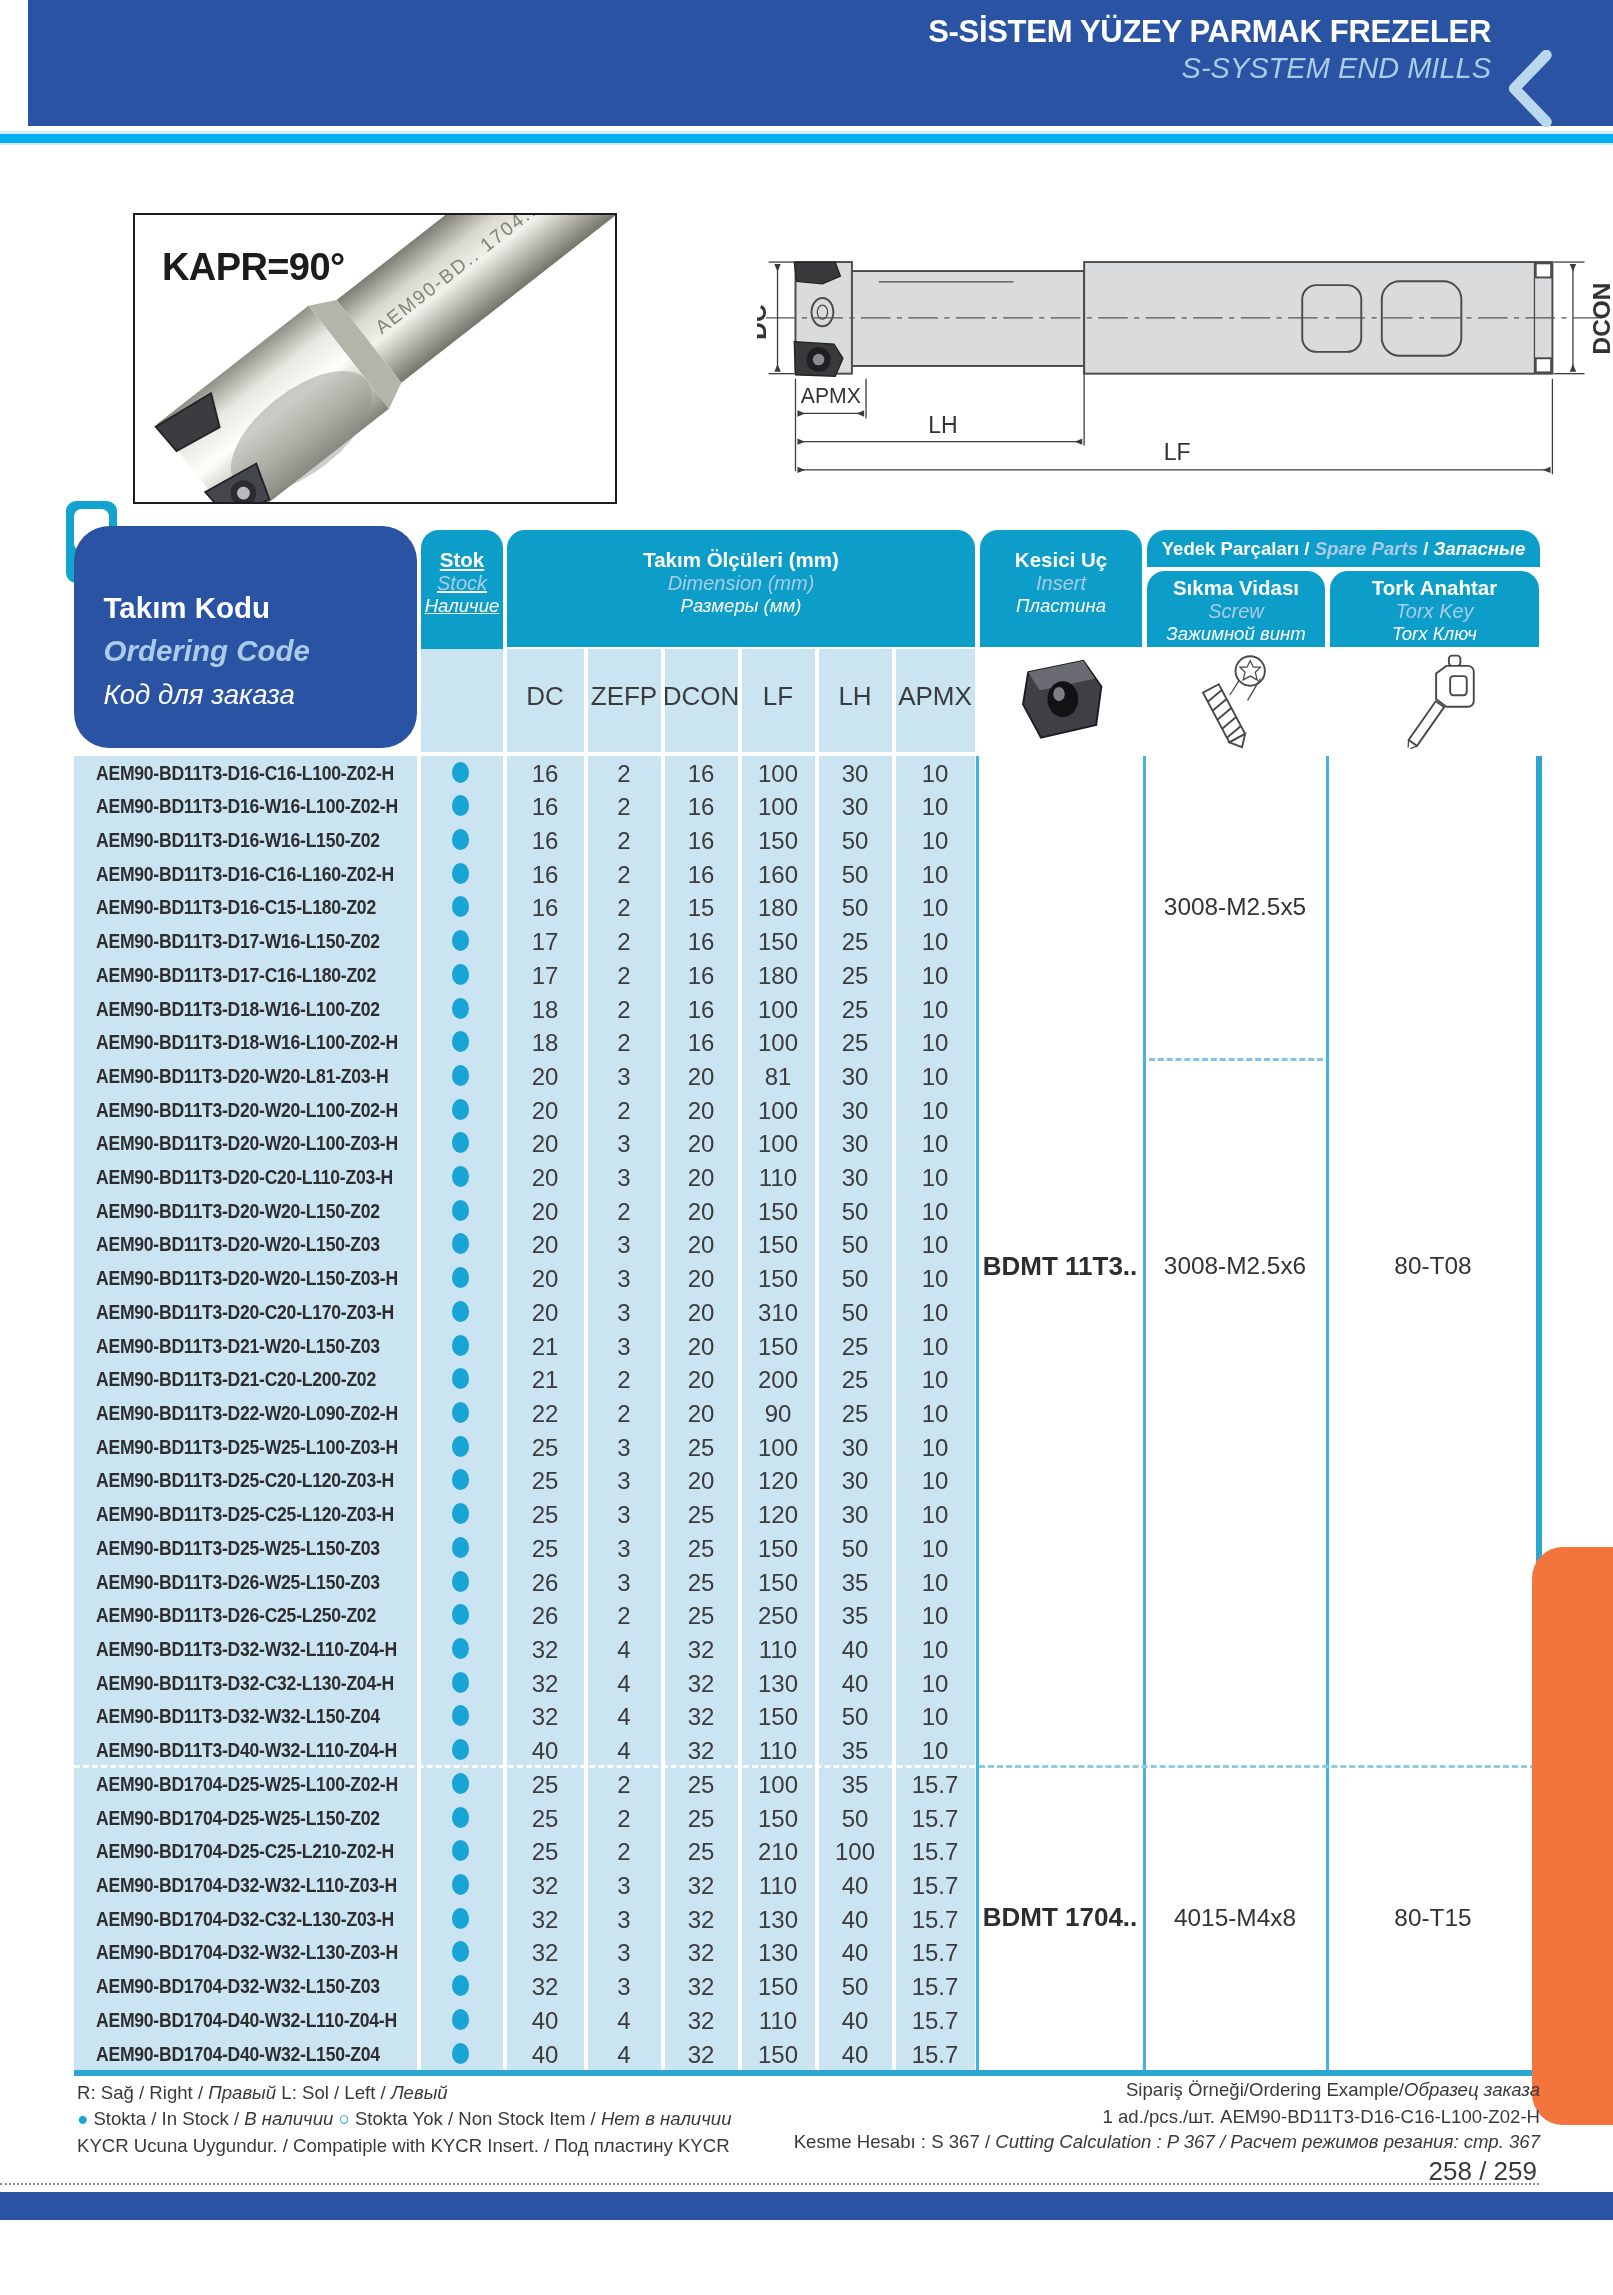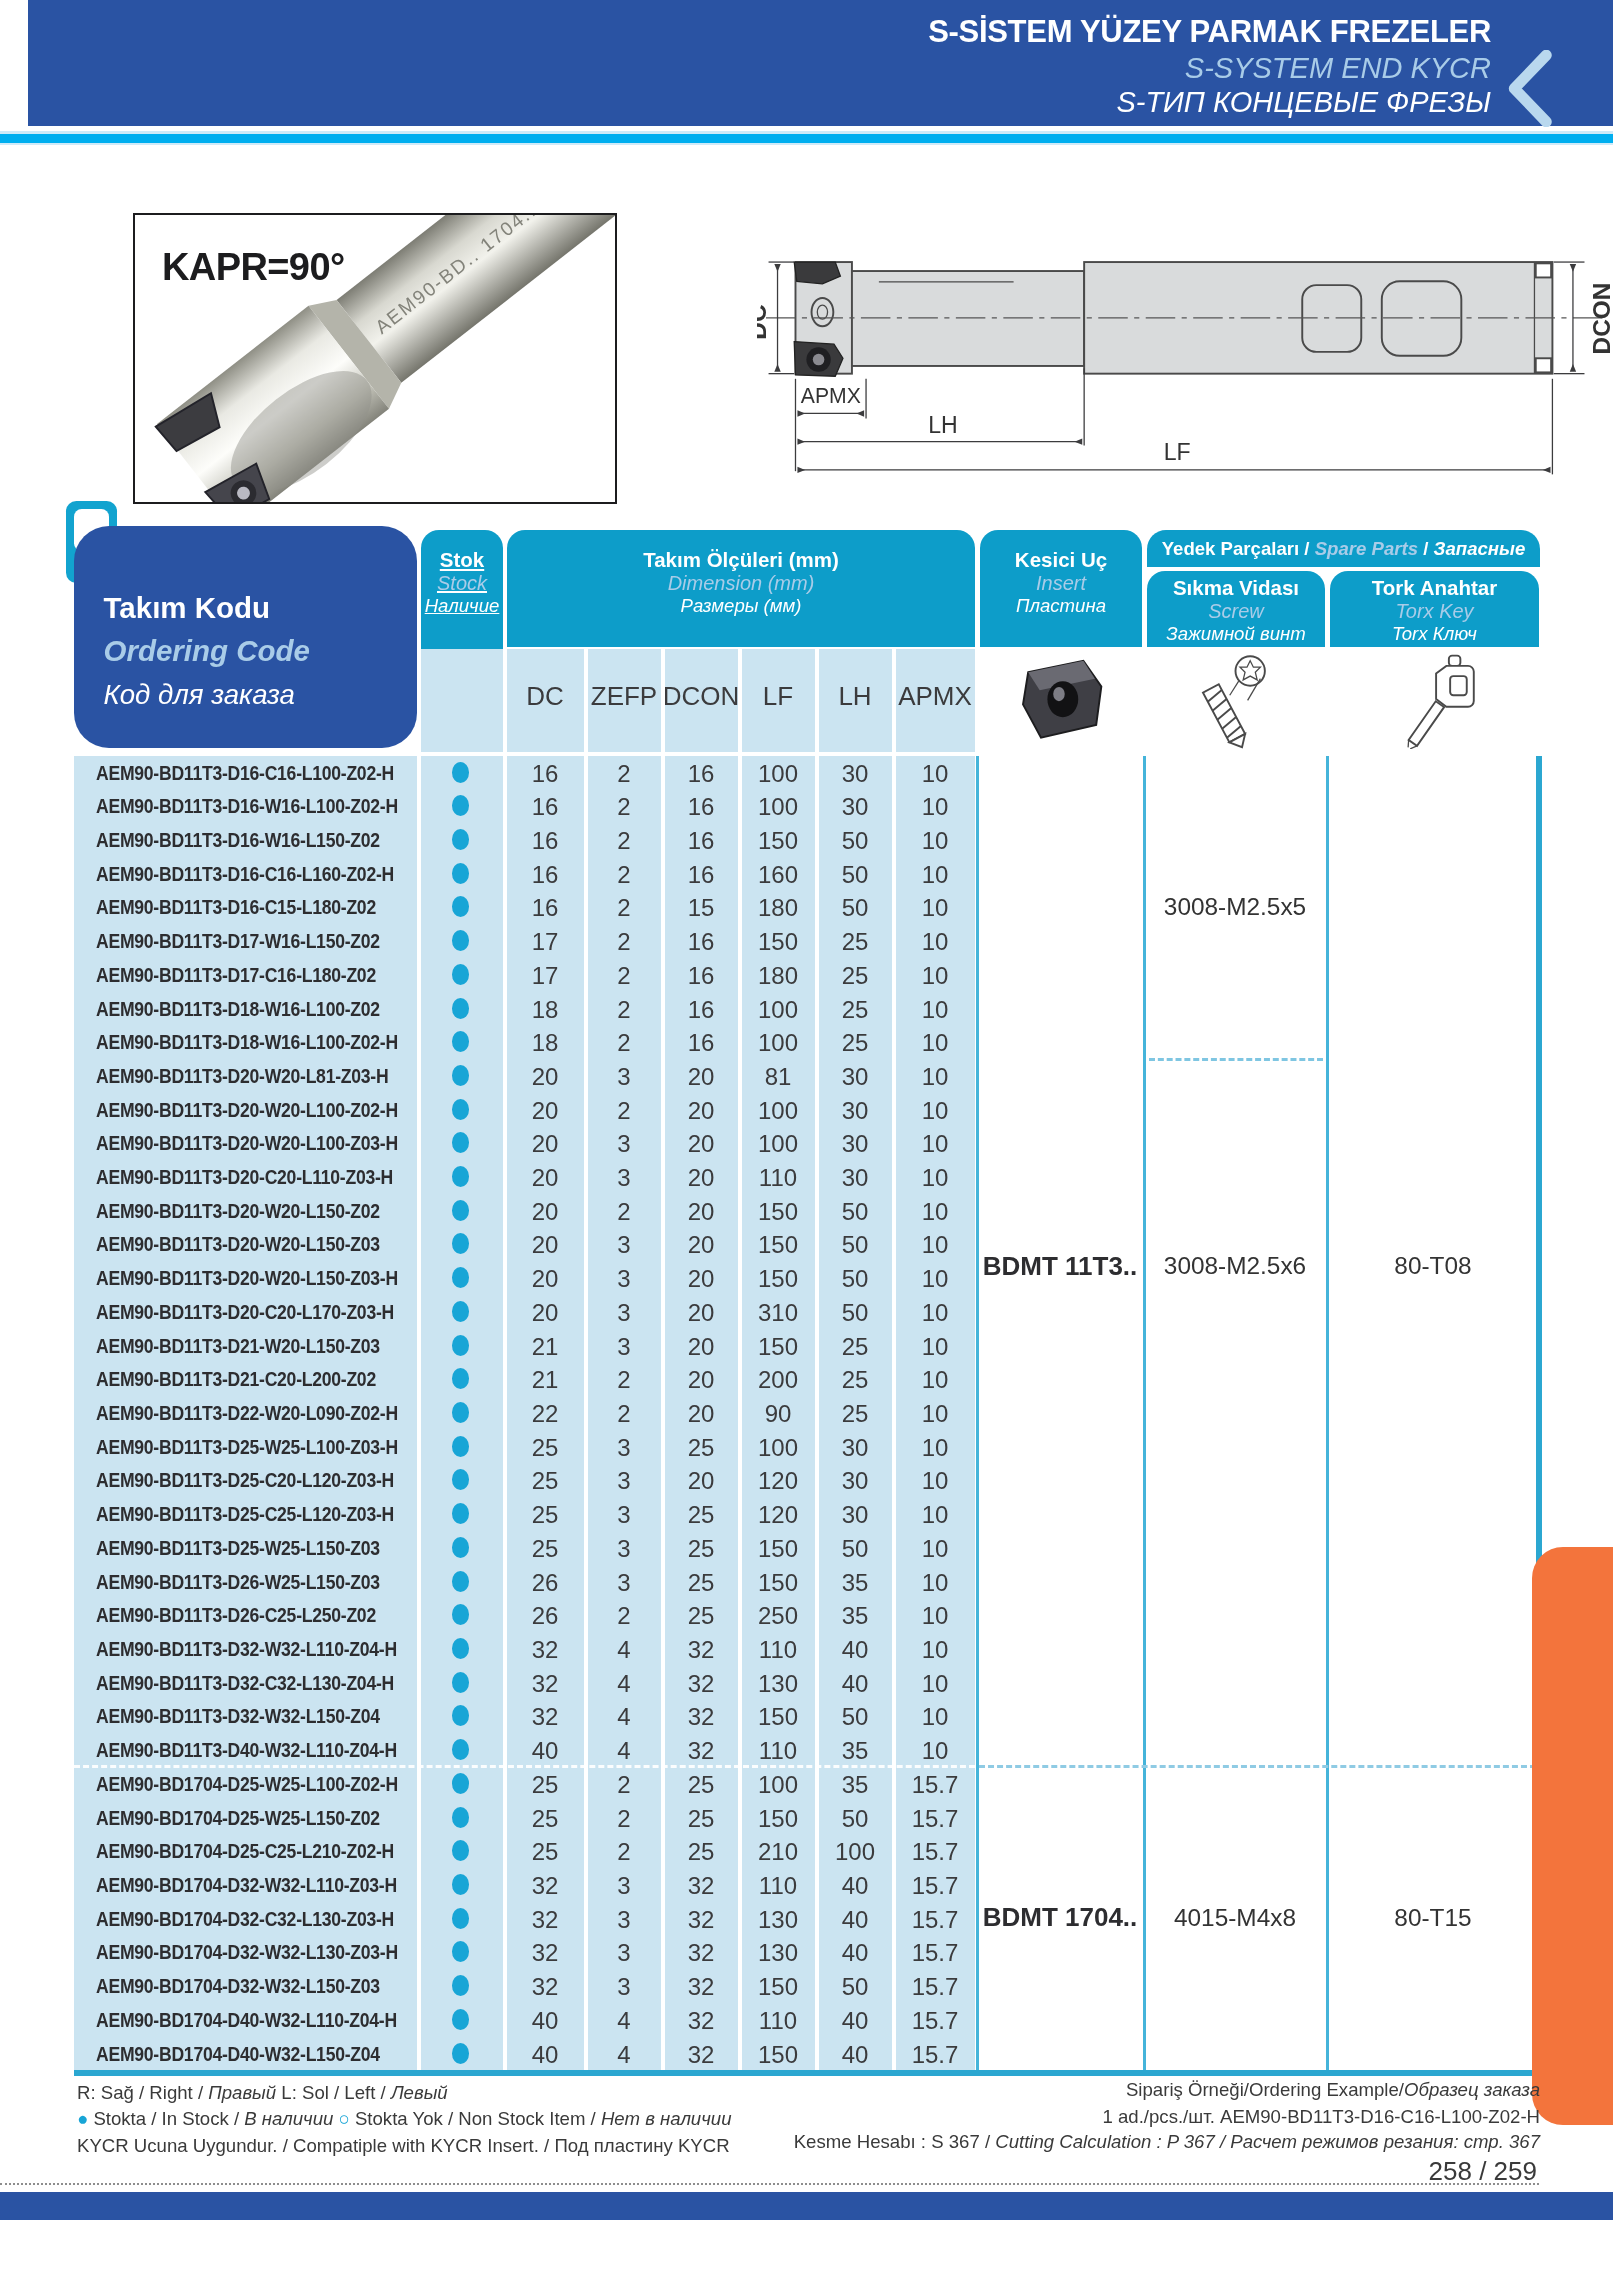--- a/index.html
+++ b/index.html
@@ -53,22 +53,21 @@
   svg text{font-family:"Liberation Sans","DejaVu Sans",sans-serif;}
 </style>
 </head>
 <body>
 
 <div>
 
   <header class="abs top-band">
     <div class="abs title">
       <div class="t1">S-SİSTEM YÜZEY PARMAK FREZELER</div>
-      <div class="t2">S-SYSTEM END KYCR</div>
-      <div class="t3">S-ТИП КОНЦЕВЫЕ ФРЕЗЫ</div>
+      <div class="t2">S-SYSTEM END MILLS</div>
     </div>
     <svg class="abs" style="left:1472px;top:50px;" width="58" height="77" viewBox="0 0 90 120">
       <polyline points="72,8 22,60 72,112" fill="none" stroke="#b9d8ee" stroke-width="17" stroke-linecap="round" stroke-linejoin="round"></polyline>
     </svg>
   </header>
   <div class="abs stripe"></div>
 
   <div class="abs photo-box">
     <div class="abs kapr">KAPR=90°</div>
     <svg width="480" height="287" viewBox="0 0 749 447">

